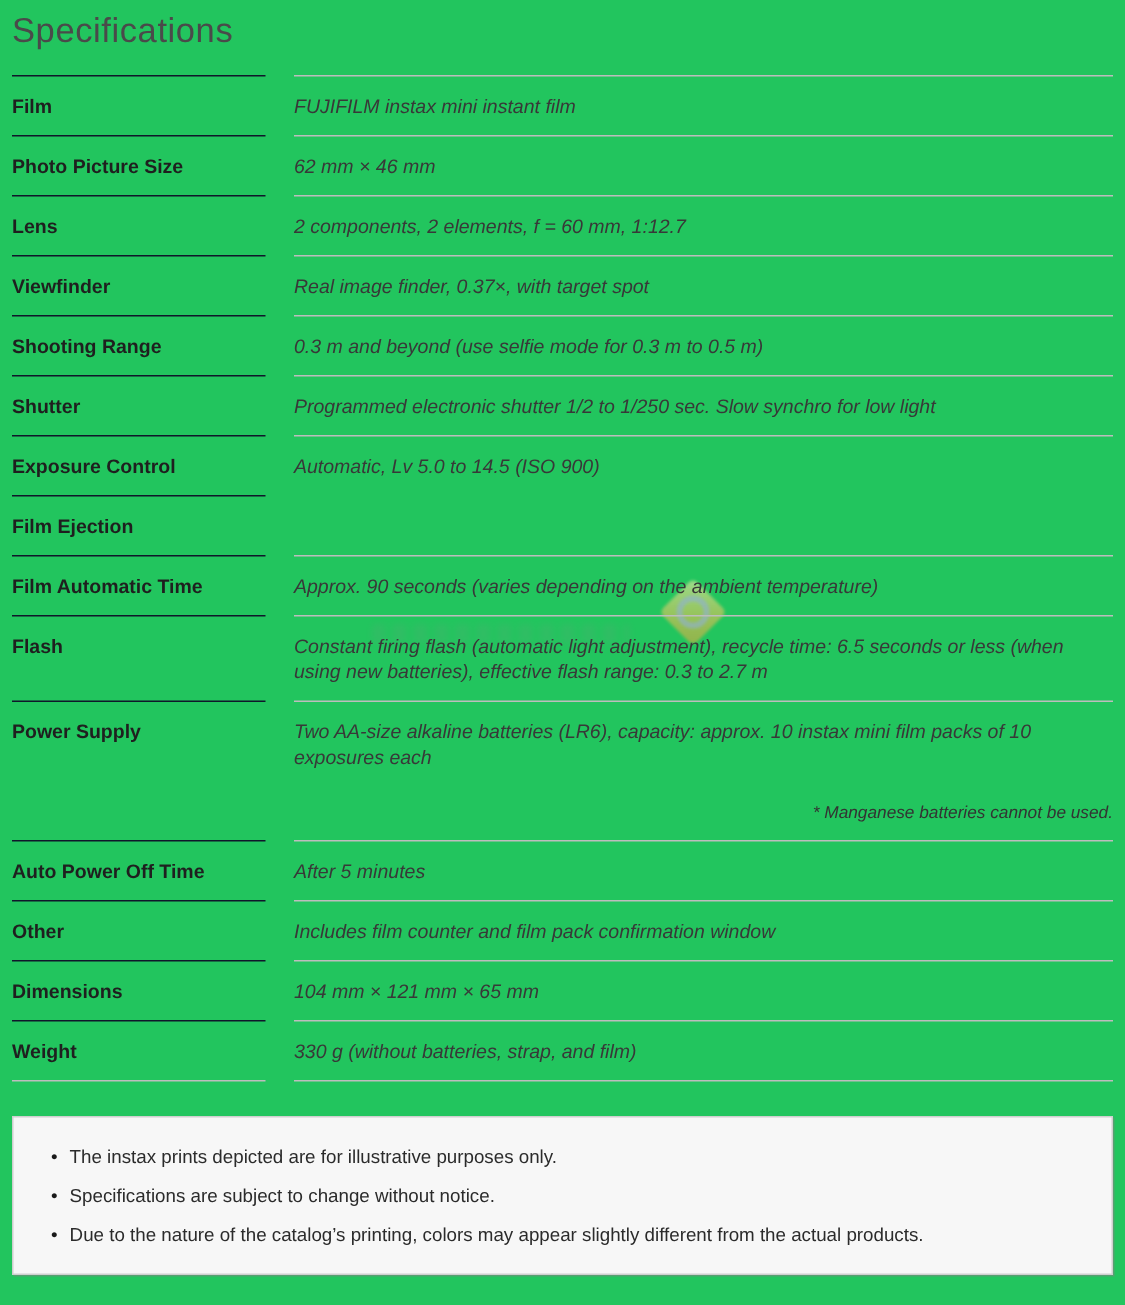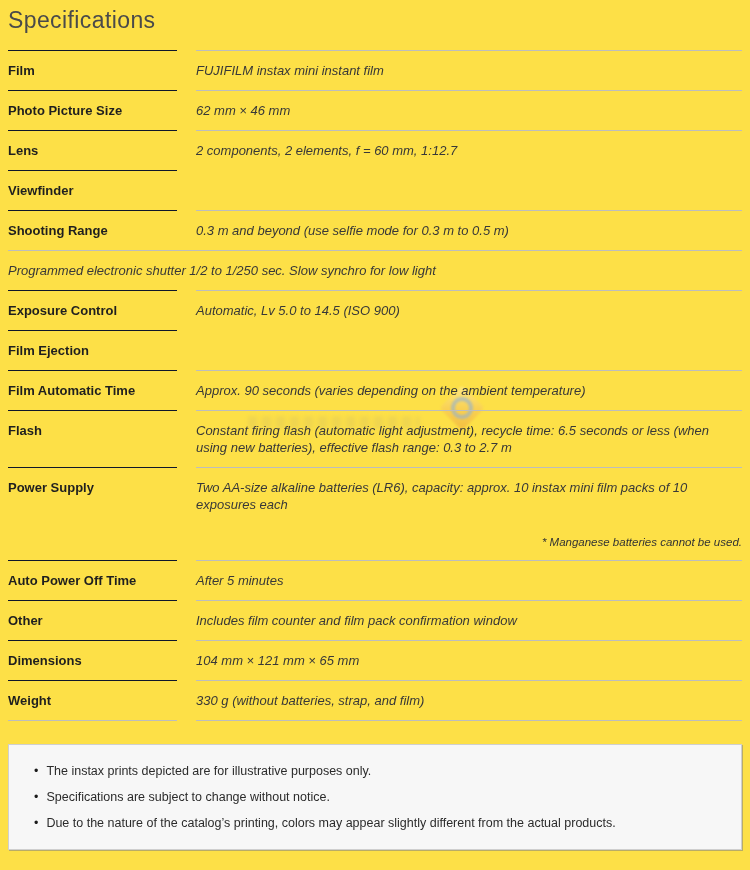--- a/index.html
+++ b/index.html
@@ -7,21 +7,21 @@
     width: 750px; height: 870px;
     font-family: "Liberation Sans", sans-serif;
     color: #333;
   }
   .page {
     position: relative;
     width: 750px; height: 870px;
     box-sizing: border-box;
     padding: 0 8px;
     overflow: hidden;
-    background: #fde047;
+    background: #22c55e;
   }
   .page-title {
     margin: 0;
     padding-top: 7px;
     font-size: 23px;
     font-weight: 400;
     letter-spacing: 0.4px;
     color: #4a4a4a;
   }
   
@@ -157,31 +157,36 @@
   <div class="spec-row">
     <div class="cell-label">Lens</div>
     <div class="cell-value-wrap cell-value">
       <div>2 components, 2 elements, f = 60 mm, 1:12.7</div>
 
     </div>
   </div>
 
   <div class="spec-row">
     <div class="cell-label">Viewfinder</div>
+    <div class="cell-value-wrap cell-value">
+      <div>Real image finder, 0.37×, with target spot</div>
+
+    </div>
   </div>
 
   <div class="spec-row">
     <div class="cell-label">Shooting Range</div>
     <div class="cell-value-wrap cell-value">
       <div>0.3 m and beyond (use selfie mode for 0.3 m to 0.5 m)</div>
 
     </div>
   </div>
 
   <div class="spec-row">
+    <div class="cell-label">Shutter</div>
     <div class="cell-value-wrap cell-value">
       <div>Programmed electronic shutter 1/2 to 1/250 sec. Slow synchro for low light</div>
 
     </div>
   </div>
 
   <div class="spec-row">
     <div class="cell-label">Exposure Control</div>
     <div class="cell-value-wrap cell-value">
       <div>Automatic, Lv 5.0 to 14.5 (ISO 900)</div>

